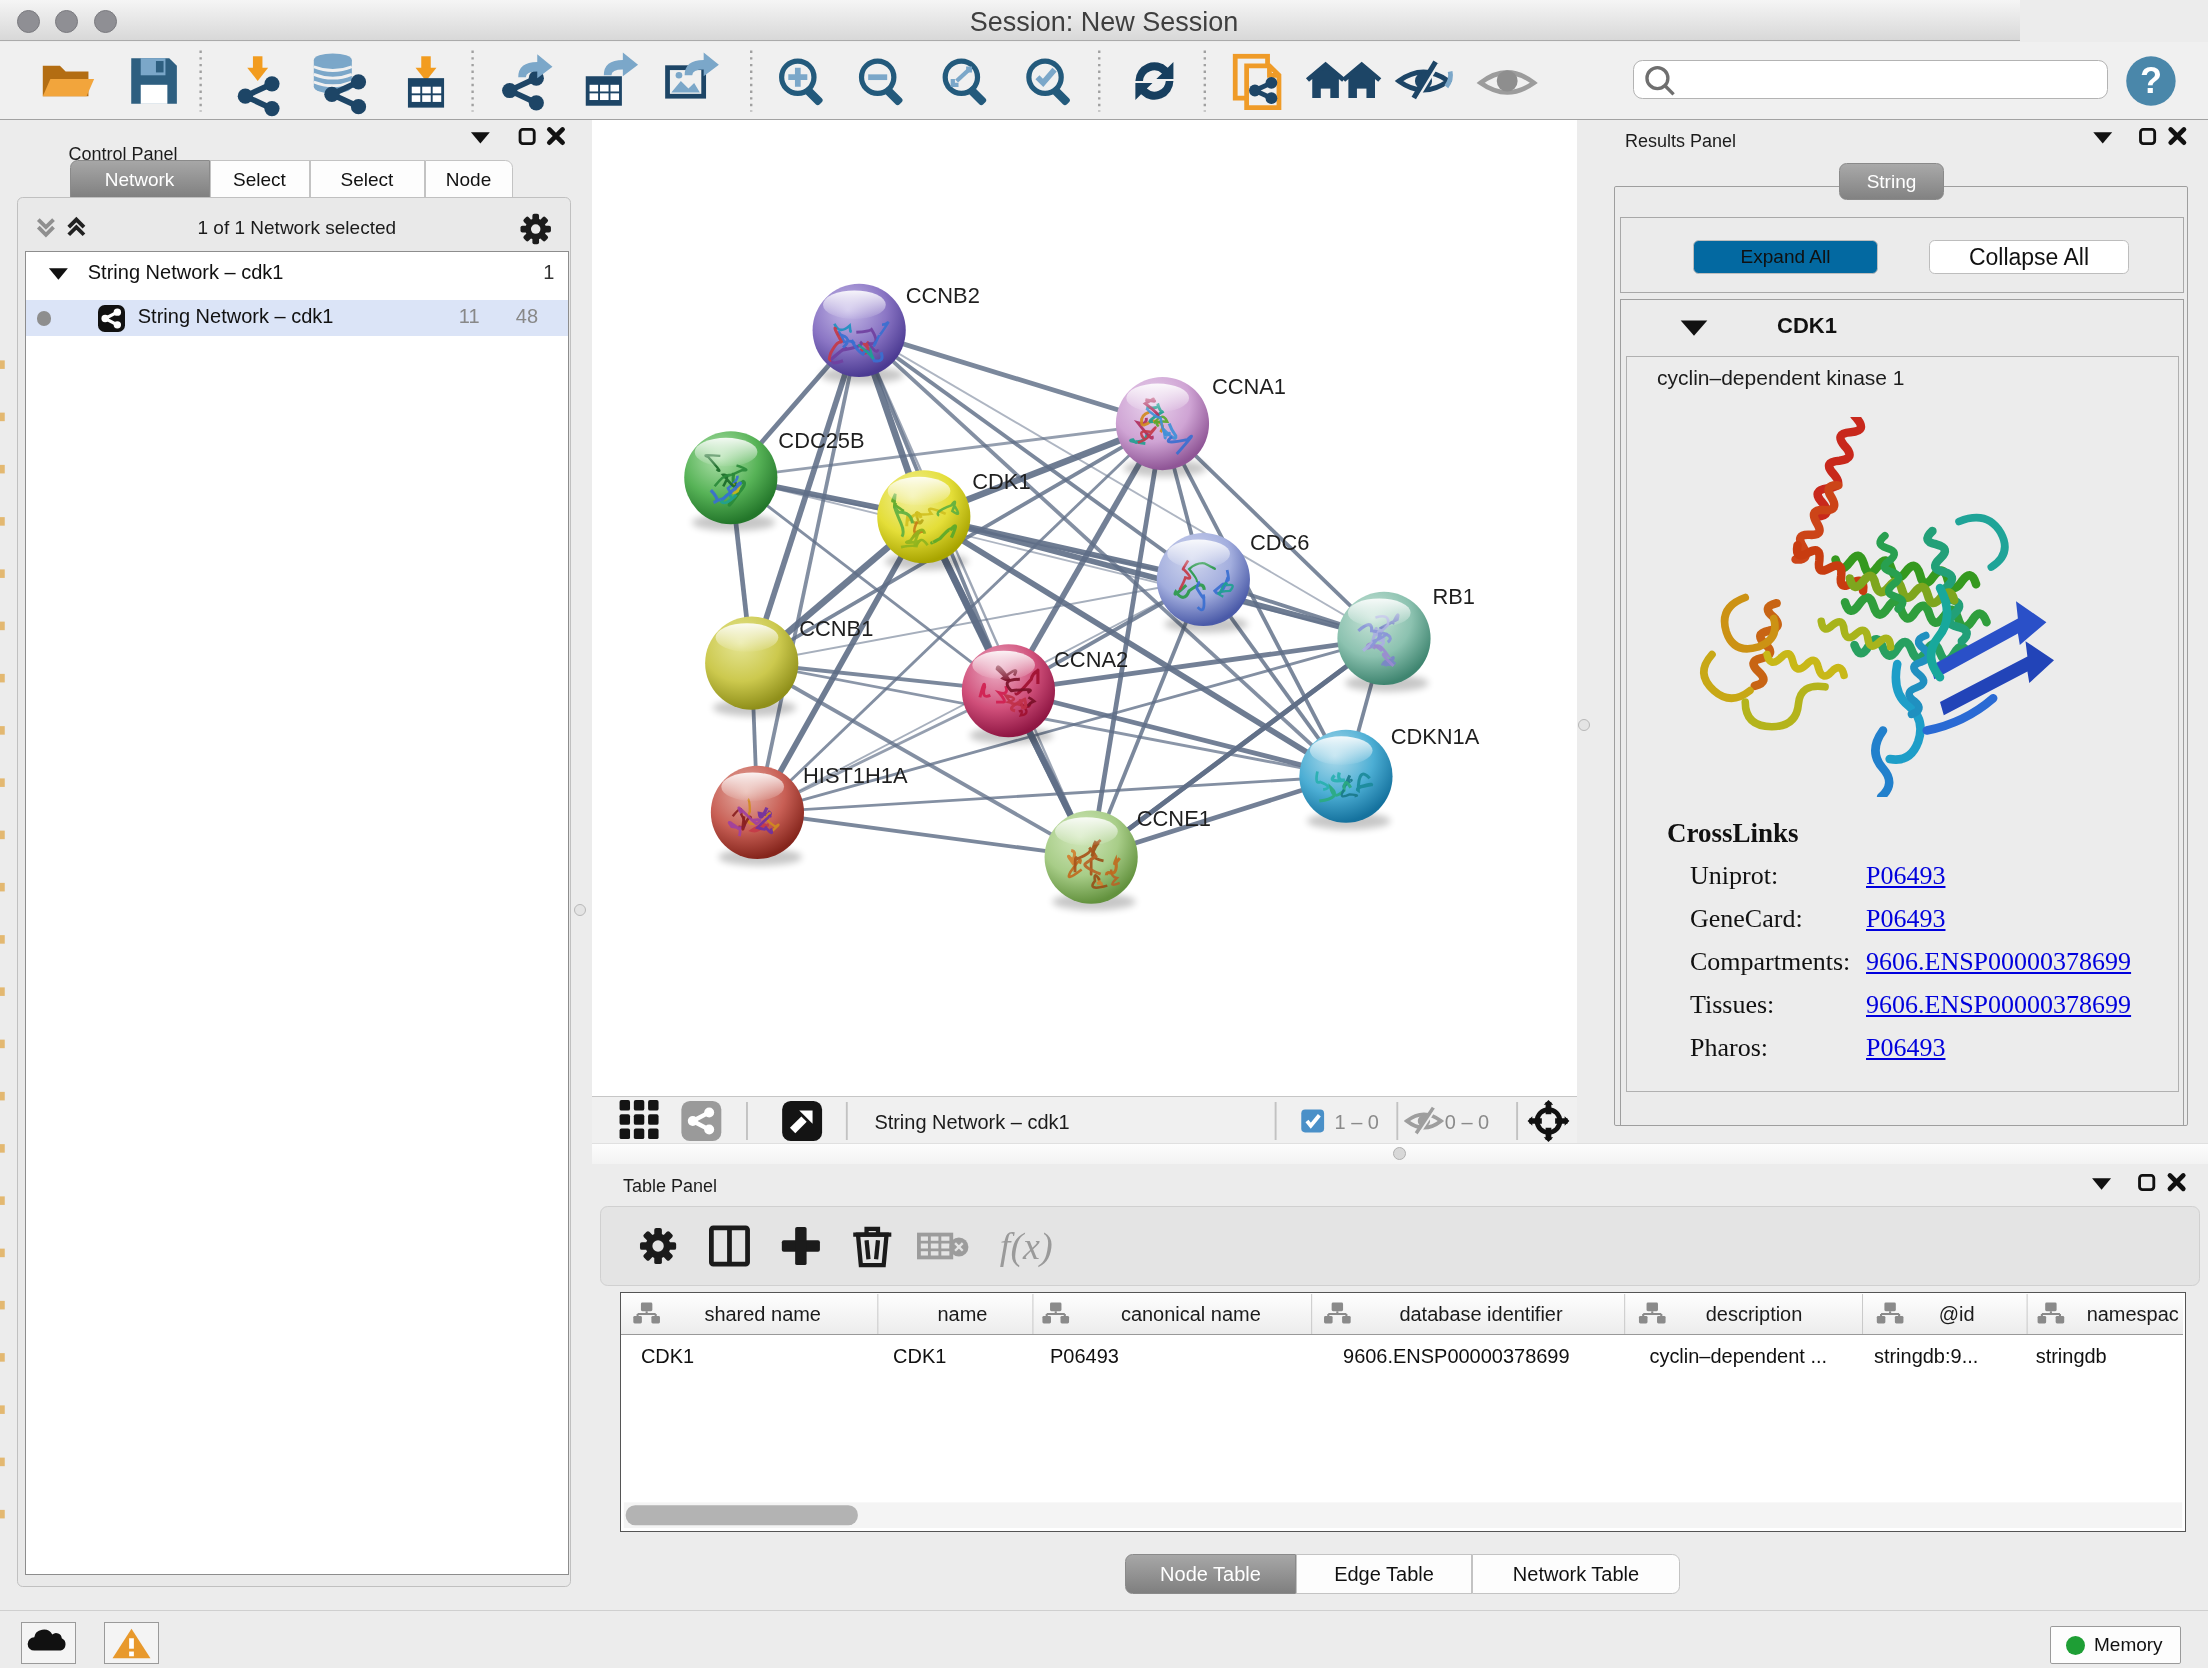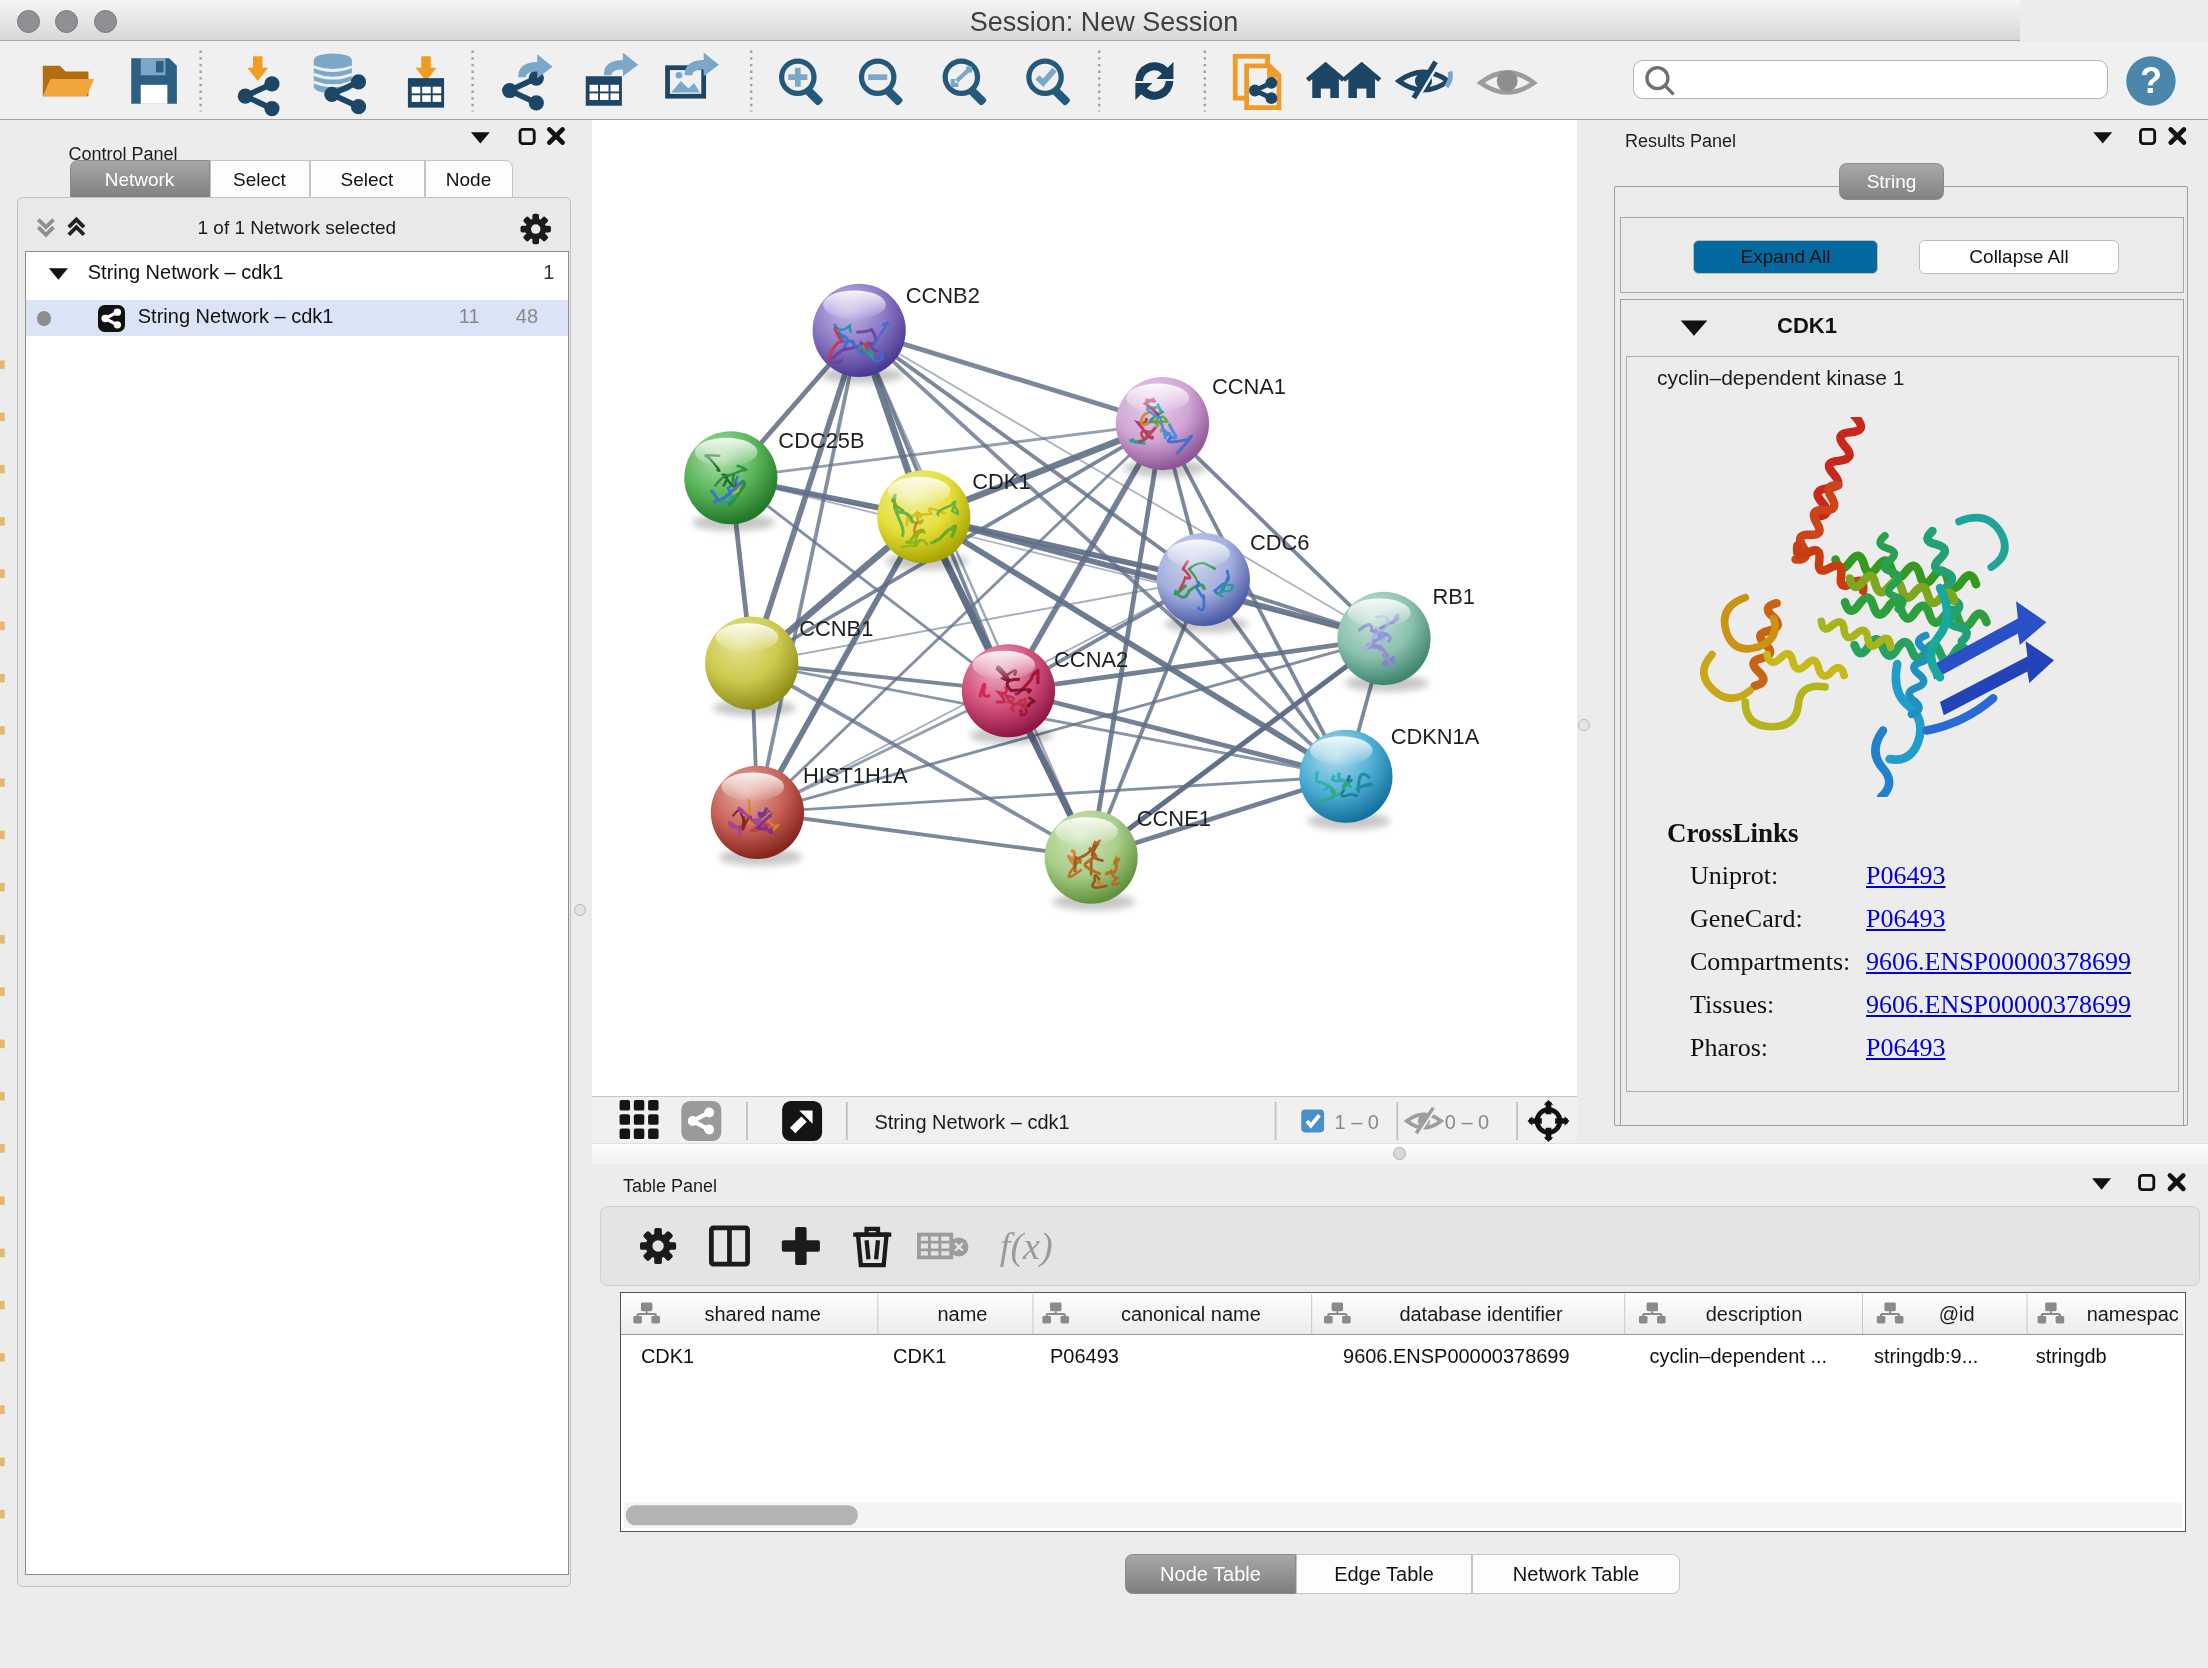--- a/index.html
+++ b/index.html
@@ -683,21 +683,21 @@
     <div class="phead" style="position:absolute;left:46px;top:11.4px;">Results Panel</div>
     <svg width="630" height="34" viewBox="0 0 662 36" style="position:absolute;top:0;left:0;">
       <path d="M 542 13 L 562 13 L 552 25 Z" fill="#111"></path>
       <rect x="592" y="10" width="15" height="15" rx="3" fill="none" stroke="#111" stroke-width="3"></rect>
       <path d="M 624 10 L 638 24 M 638 10 L 624 24" stroke="#111" stroke-width="5" stroke-linecap="round"></path>
     </svg>
     <div style="position:absolute;left:260px;top:43px;width:105px;height:37px;background:linear-gradient(#a9a9a9,#828282);border:1px solid #8a8a8a;border-radius:7.6px;color:#fff;font-size:19px;display:flex;align-items:center;justify-content:center;z-index:3;">String</div>
     <div style="position:absolute;left:35px;top:66px;width:574px;height:940px;background:#ebebeb;border:1px solid #9e9e9e;border-radius:1.9px;"></div>
     <div style="position:absolute;left:41px;top:97px;width:564px;height:76px;background:#ebebeb;border:1px solid #a8a8a8;"></div>
     <div style="position:absolute;left:114px;top:120px;width:185px;height:34px;background:#0369a1;border:1px solid #bdbdbd;border-radius:5.7px;font-size:19px;color:#101010;display:flex;align-items:center;justify-content:center;">Expand All</div>
-    <div style="position:absolute;left:340px;top:120px;width:200px;height:34px;background:#fff;border:1px solid #bdbdbd;border-radius:5.7px;font-size:19px;color:#101010;display:flex;align-items:center;justify-content:center;">Collapse All</div>
+    <div style="position:absolute;left:350px;top:120px;width:200px;height:34px;background:#fff;border:1px solid #bdbdbd;border-radius:5.7px;font-size:23px;color:#101010;display:flex;align-items:center;justify-content:center;">Collapse All</div>
     <div style="position:absolute;left:41px;top:179px;width:564px;height:827px;background:#ebebeb;border:1px solid #9e9e9e;"></div>
     <svg width="38" height="28.5" viewBox="0 0 40 30" style="position:absolute;left:96px;top:193px;">
         <path d="M 6 8 L 34 8 L 20 24 Z" fill="#111"></path>
       </svg>
     <div style="position:absolute;left:171px;top:193px;width:114px;text-align:center;font-size:22px;font-weight:bold;color:#111;">CDK1</div>
     <div style="position:absolute;left:47px;top:236px;width:553px;height:736px;background:#ececec;border:1px solid #b0b0b0;"></div>
     <div style="position:absolute;left:78px;top:246px;font-size:21px;color:#1c1c1c;">cyclin–dependent kinase 1</div>
     <svg width="399" height="380" viewBox="0 0 420 400" style="position:absolute;left:76px;top:297px;">
       <g>
         <path d="M 170 105 Q 188 104 176 90 Q 164 77 182 75 Q 200 74 188 60 Q 176 47 194 46 Q 212 44 200 31 Q 188 17 206 16 Q 224 15 212 1 Q 200 -12 218 -14" fill="none" stroke="#c8281c" stroke-width="9" stroke-linecap="round"></path>
@@ -829,20 +829,35 @@
       </g>
       <rect x="4" y="221" width="1638" height="27" fill="#f4f4f4"></rect>
       <rect x="6" y="224" width="244" height="21" rx="10" fill="#b3b3b3"></rect>
     </svg>
     <div style="position:absolute;left:535px;top:390px;height:40px;display:flex;">
       <div class="tab sel" style="width:171px;height:40px;border-radius:7.6px 0 0 7.6px;font-size:20px;">Node Table</div>
       <div class="tab" style="width:176px;height:40px;font-size:20px;">Edge Table</div>
       <div class="tab" style="width:208px;height:40px;border-radius:0 7.6px 7.6px 0;font-size:20px;">Network Table</div>
     </div>
   </div>
+  <div id="statusbar">
+    <div style="position:absolute;left:21px;top:11.4px;width:55px;height:42px;background:#f4f4f4;border:1px solid #9a9a9a;"></div>
+    <svg width="55" height="42" viewBox="0 0 58 44" style="position:absolute;left:21px;top:11.4px;">
+      <path d="M 14 30 a 7 7 0 0 1 0 -14 a 10 9 0 0 1 19 -3 a 6 6 0 0 1 10 4 a 7 7 0 0 1 -1 13 Z" fill="#111"></path>
+    </svg>
+    <div style="position:absolute;left:104px;top:11.4px;width:55px;height:42px;background:#f4f4f4;border:1px solid #9a9a9a;"></div>
+    <svg width="55" height="42" viewBox="0 0 58 44" style="position:absolute;left:104px;top:11.4px;">
+      <path d="M 29 7 L 49 38 L 9 38 Z" fill="#e8992c"></path>
+      <rect x="26.5" y="17" width="5" height="11" fill="#fff"></rect>
+        <rect x="26.5" y="31" width="5" height="5" fill="#fff"></rect>
+    </svg>
+    <div style="position:absolute;left:2050px;top:15px;width:131px;height:38px;background:#fdfdfd;border:1px solid #9a9a9a;border-radius:1.9px;"></div>
+    <div style="position:absolute;left:2066px;top:25px;width:19px;height:19px;border-radius:50%;background:#1e9e35;"></div>
+    <div style="position:absolute;left:2094px;top:23px;font-size:19px;color:#111;">Memory</div>
+  </div>
   <svg width="9.5" height="1483" viewBox="0 0 10 1559" style="position:absolute;left:0;top:0;">
     <g fill="#e2b05c" opacity="0.85">
     <rect x="0" y="252" width="5" height="9"></rect>
         <rect x="0" y="307" width="5" height="9"></rect>
         <rect x="0" y="362" width="5" height="9"></rect>
         <rect x="0" y="417" width="5" height="9"></rect>
         <rect x="0" y="472" width="5" height="9"></rect>
         <rect x="0" y="527" width="5" height="9"></rect>
         <rect x="0" y="582" width="5" height="9"></rect>
         <rect x="0" y="637" width="5" height="9"></rect>

